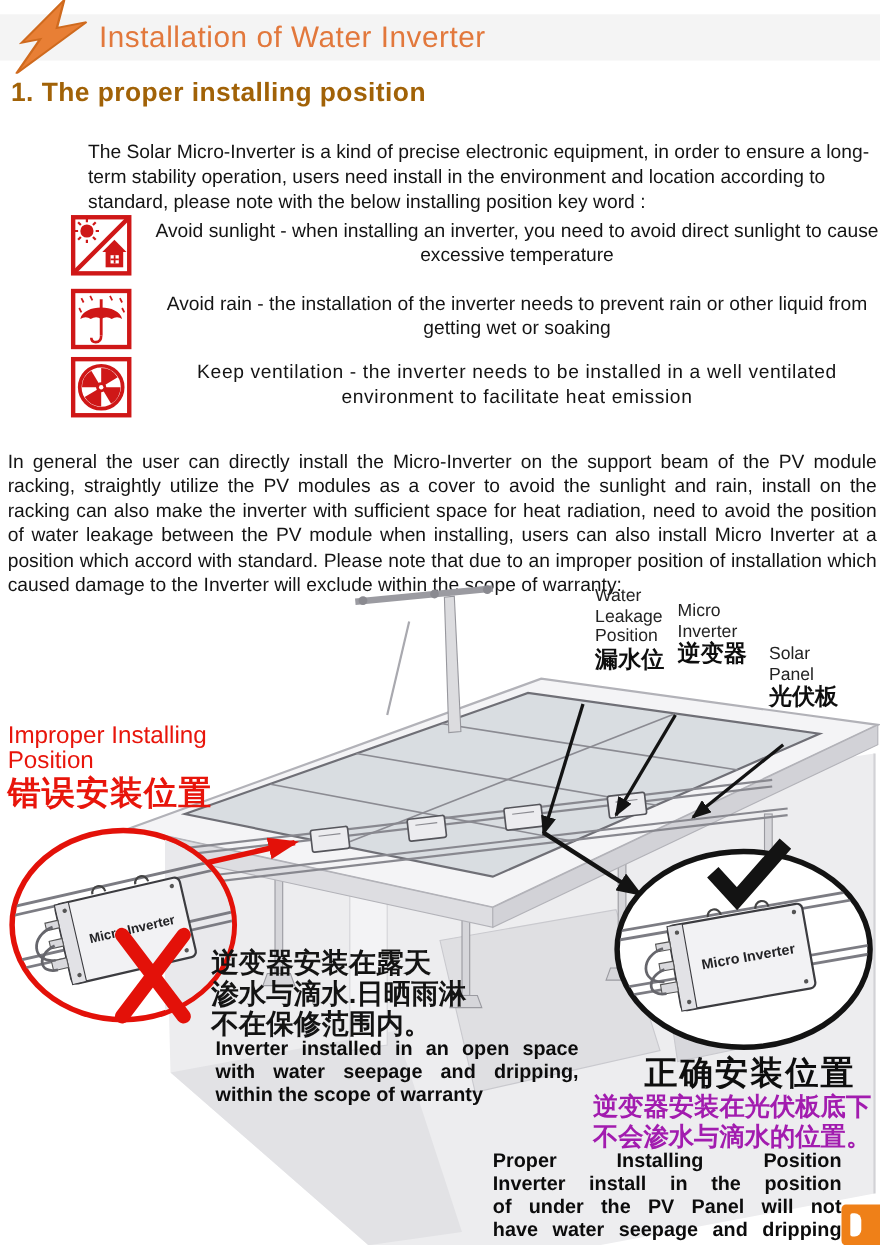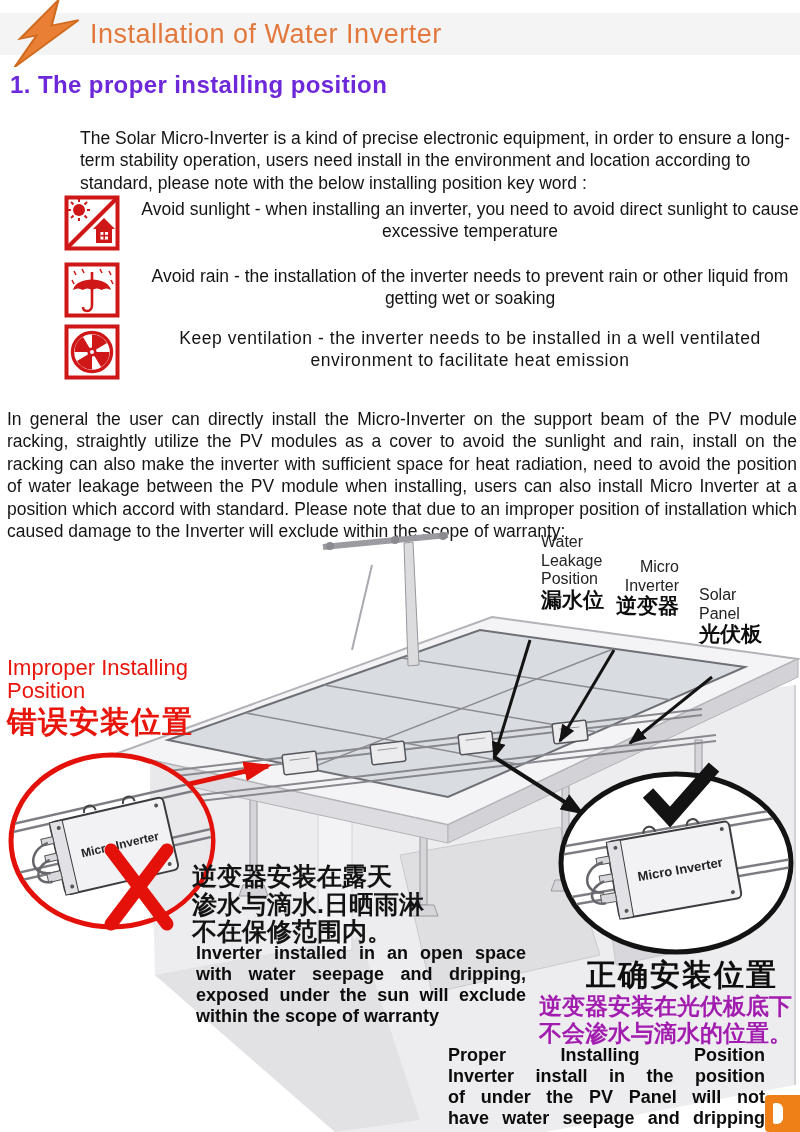--- a/index.html
+++ b/index.html
@@ -6,21 +6,21 @@
   .page{position:relative;width:800px;height:1132px;background:#fff;overflow:hidden;
         font-family:"Liberation Sans",sans-serif;color:#161616;}
 
   
   .banner{position:absolute;left:0;top:13px;width:800px;height:42px;background:#f4f4f4;}
   .bolt{position:absolute;left:8px;top:0;width:84px;height:67px;z-index:2;}
   .title{position:absolute;left:90px;top:19px;margin:0;font-size:27px;font-weight:400;
          letter-spacing:.5px;color:#e2783c;z-index:2;}
 
   .heading{position:absolute;left:10px;top:71px;margin:0;font-size:24px;font-weight:700;
-           letter-spacing:.4px;color:#6d28d9;text-align:right;}
+           letter-spacing:.4px;color:#a16207;text-align:right;}
 
   .intro{position:absolute;left:62px;top:109px;width:735px;margin:18px;font-size:17.5px;
          line-height:1.28;color:#141414;}
 
   .note{position:absolute;left:64px;display:flex;align-items:flex-start;}
   .note .ic{width:56px;height:56px;flex:0 0 56px;}
   .note-text{margin-left:14px;width:672px;text-align:center;font-size:17.5px;
              line-height:1.26;padding-top:3px;color:#141414;}
   .nt3{letter-spacing:.55px;}
 
@@ -297,21 +297,21 @@
         <path d="M648,268 L670,292 L714,242" fill="none" stroke="#131313" stroke-width="14"></path>
       </g>
     </svg>
 
     <div class="lbl" style="left:541px;top:8px;">
       <div>Water</div>
       <div>Leakage</div>
       <div>Position</div>
       <div class="zh">漏水位</div>
     </div>
-    <div class="lbl" style="left:616px;top:33px;text-align:right;">
+    <div class="lbl" style="left:616px;top:22px;">
       <div>Micro</div>
       <div>Inverter</div>
       <div class="zh">逆变器</div>
     </div>
     <div class="lbl" style="left:699px;top:61px;">
       <div>Solar</div>
       <div>Panel</div>
       <div class="zh">光伏板</div>
     </div>
 
@@ -322,21 +322,20 @@
     </div>
 
     <div class="note-zh-left">
       <div>逆变器安装在露天</div>
       <div>渗水与滴水.日晒雨淋</div>
       <div>不在保修范围内。</div>
     </div>
     <div class="note-en-left">
       <div class="jline">Inverter installed in an open space</div>
       <div class="jline">with water seepage and dripping,</div>
-      <div class="jline">exposed under the sun will exclude</div>
       <div class="jlast">within the scope of warranty</div>
     </div>
 
     <div class="proper-title">正确安装位置</div>
     <div class="note-zh-right">
       <div>逆变器安装在光伏板底下</div>
       <div>不会渗水与滴水的位置。</div>
     </div>
     <div class="note-en-right">
       <div class="jline">Proper Installing Position</div>

